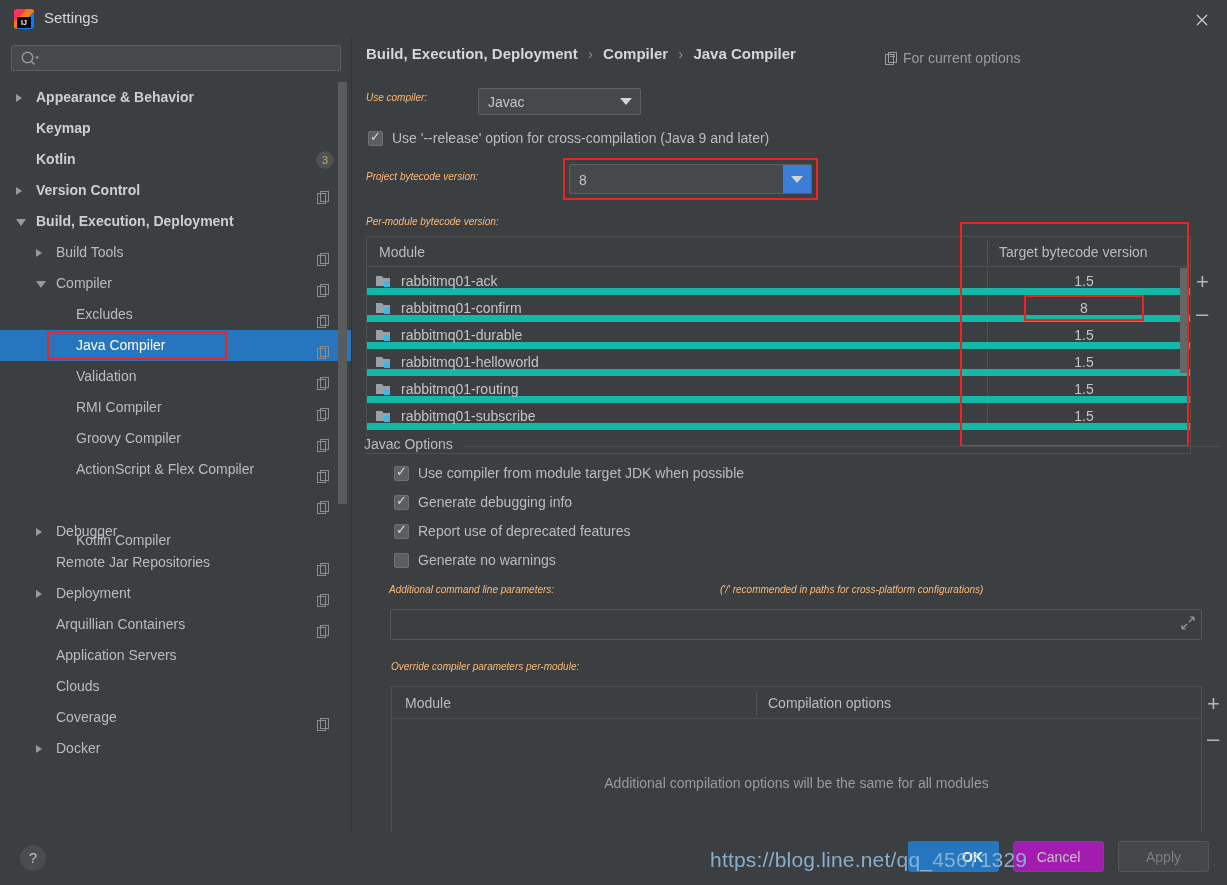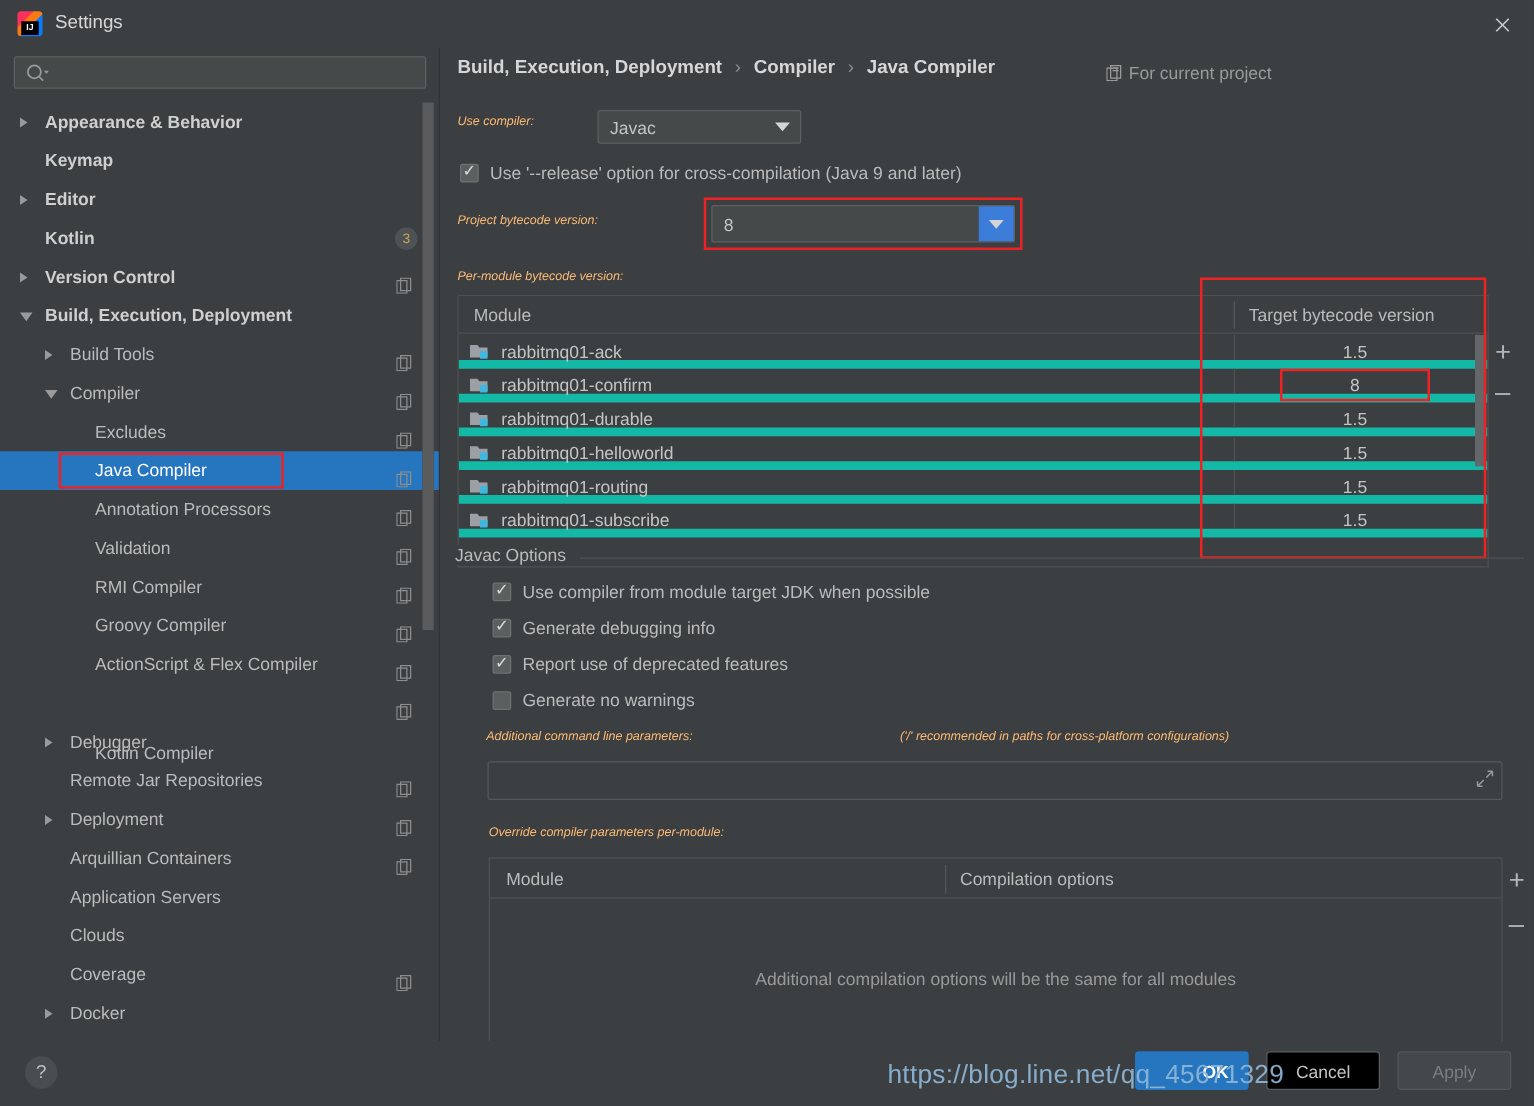--- a/index.html
+++ b/index.html
@@ -138,21 +138,21 @@
   .footer { position: absolute; left: 0; top: 833px; width: 1227px; height: 52px; background: #3c3f41; }
   .help-btn {
     position: absolute; left: 20px; top: 12px; width: 26px; height: 26px; border-radius: 13px;
     background: #4a4d4f; color: #c0c0c0; font-size: 15px; line-height: 26px; text-align: center; cursor: pointer;
   }
   .btn {
     position: absolute; height: 31px; border-radius: 3px; font-size: 14px;
     display: flex; align-items: center; justify-content: center; cursor: pointer;
   }
   .btn.primary { background: #2675bf; color: #ffffff; font-weight: bold; }
-  .btn.normal { background: #000000; color: #c4c4c4; border: 1px solid #5a5d5f; }
+  .btn.normal { background: #a21caf; color: #c4c4c4; border: 1px solid #5a5d5f; }
   .btn.disabled { background: #45484a; color: #7c7f81; border: 1px solid #545759; }
   .watermark {
     position: absolute; left: 710px; top: 848px; font-size: 21px; color: #8fb7d8; opacity: .92;
     white-space: nowrap; letter-spacing: .2px;
   }
 </style>
 </head>
 <body>
 
 <div id="root">
@@ -181,24 +181,20 @@
 
     <div class="tree" id="tree-container">
         <div class="tree-row">
           <span class="arrow" style="left: 16px;"></span>
           <span class="tree-label bold" style="left: 36px;">Appearance &amp; Behavior</span>
         </div>
         <div class="tree-row">
           <span class="tree-label bold" style="left: 36px;">Keymap</span>
         </div>
         <div class="tree-row">
-          <span class="arrow" style="left: 16px;"></span>
-          <span class="tree-label bold" style="left: 36px;">Editor</span>
-        </div>
-        <div class="tree-row">
           <span class="tree-label bold" style="left: 36px;">Kotlin</span>
           <span class="badge">3</span>
         </div>
         <div class="tree-row">
           <span class="arrow" style="left: 16px;"></span>
           <span class="tree-label bold" style="left: 36px;">Version Control</span>
           <span class="copy-icon"><svg width="13" height="13" viewBox="0 0 13 13">
               <rect x="0.5" y="2.5" width="8" height="10" stroke="#8d8d8d" fill="none"></rect>
               <rect x="3.5" y="0.5" width="8" height="10" stroke="#8d8d8d" fill="none"></rect>
             </svg></span>
@@ -230,27 +226,20 @@
               <rect x="3.5" y="0.5" width="8" height="10" stroke="#8d8d8d" fill="none"></rect>
             </svg></span>
         </div>
         <div class="tree-row selected">
           <span class="tree-label" style="left: 76px;">Java Compiler</span>
           <span class="copy-icon"><svg width="13" height="13" viewBox="0 0 13 13">
               <rect x="0.5" y="2.5" width="8" height="10" stroke="#8d8d8d" fill="none"></rect>
               <rect x="3.5" y="0.5" width="8" height="10" stroke="#8d8d8d" fill="none"></rect>
             </svg></span>
           <span class="red-box-sel"></span>
-        </div>
-        <div class="tree-row">
-          <span class="tree-label" style="left: 76px;">Annotation Processors</span>
-          <span class="copy-icon"><svg width="13" height="13" viewBox="0 0 13 13">
-              <rect x="0.5" y="2.5" width="8" height="10" stroke="#8d8d8d" fill="none"></rect>
-              <rect x="3.5" y="0.5" width="8" height="10" stroke="#8d8d8d" fill="none"></rect>
-            </svg></span>
         </div>
         <div class="tree-row">
           <span class="tree-label" style="left: 76px;">Validation</span>
           <span class="copy-icon"><svg width="13" height="13" viewBox="0 0 13 13">
               <rect x="0.5" y="2.5" width="8" height="10" stroke="#8d8d8d" fill="none"></rect>
               <rect x="3.5" y="0.5" width="8" height="10" stroke="#8d8d8d" fill="none"></rect>
             </svg></span>
         </div>
         <div class="tree-row">
           <span class="tree-label" style="left: 76px;">RMI Compiler</span>
@@ -340,21 +329,21 @@
     </div>
 
     <div class="for-project">
       <span class="fp-icon">
         <svg width="13" height="13" viewBox="0 0 13 13">
           <rect x="0.5" y="2.5" width="8" height="10" stroke="#9a9a9a" fill="none"></rect>
           <rect x="3.5" y="0.5" width="8" height="10" stroke="#9a9a9a" fill="none"></rect>
           <rect x="5" y="2" width="5" height="1" fill="#9a9a9a"></rect>
           <rect x="5" y="4" width="5" height="1" fill="#9a9a9a"></rect>
         </svg>
-      </span><span>For current project</span>
+      </span><span>For current options</span>
     </div>
 
     <div class="row-label" style="left:8px; top:54px;">Use compiler:</div>
     <div class="combo" style="left:120px; top:50px; width:163px; height:27px;">
       <span class="val">Javac</span>
       <span class="arrow-btn">
           <i class="caret"></i>
         </span>
     </div>
 

